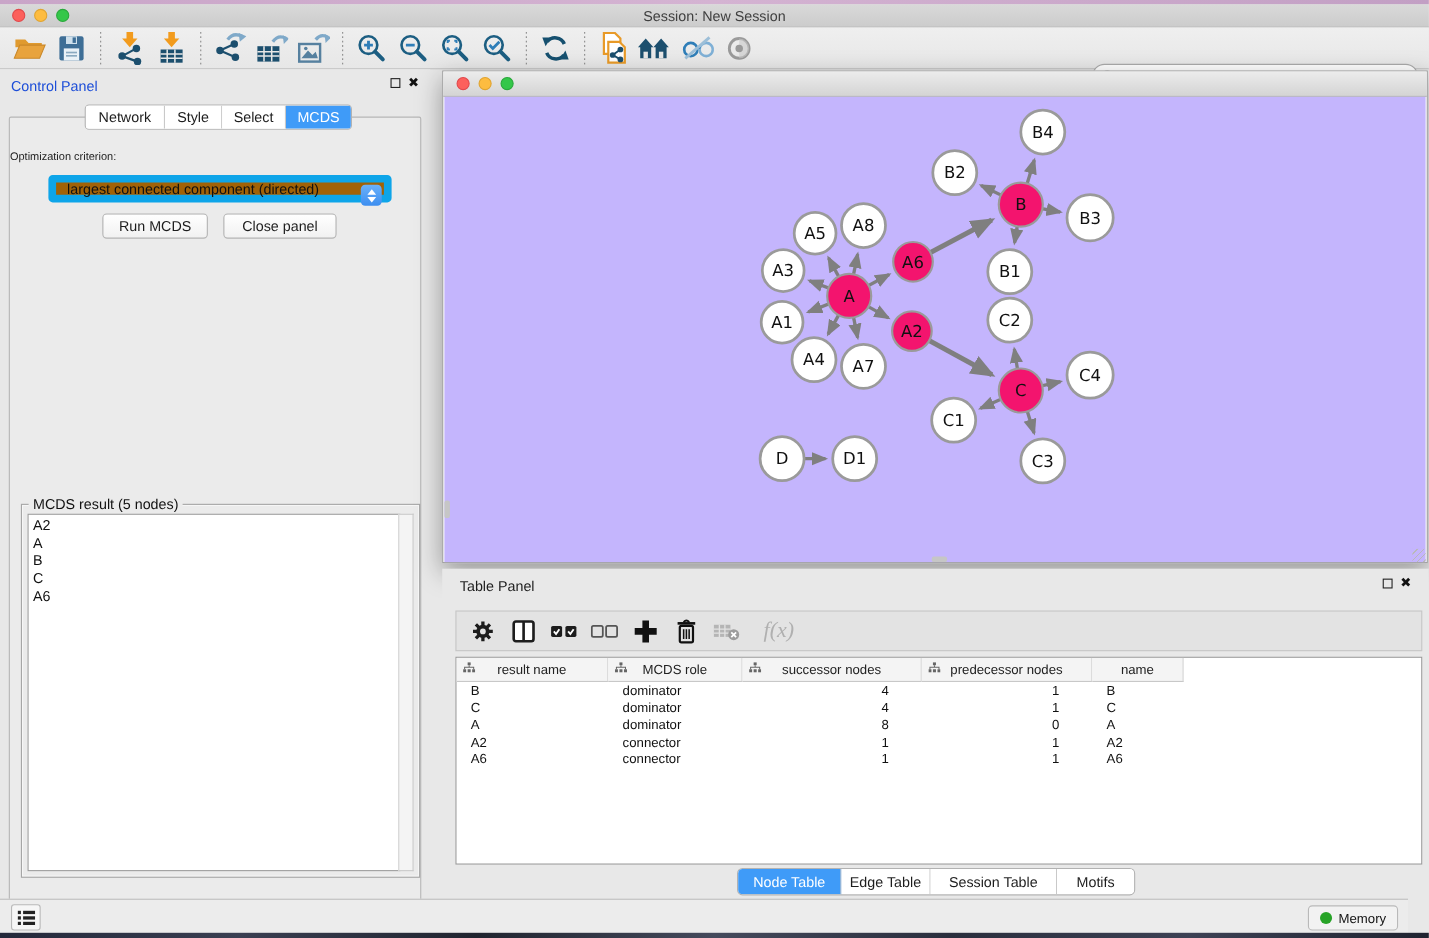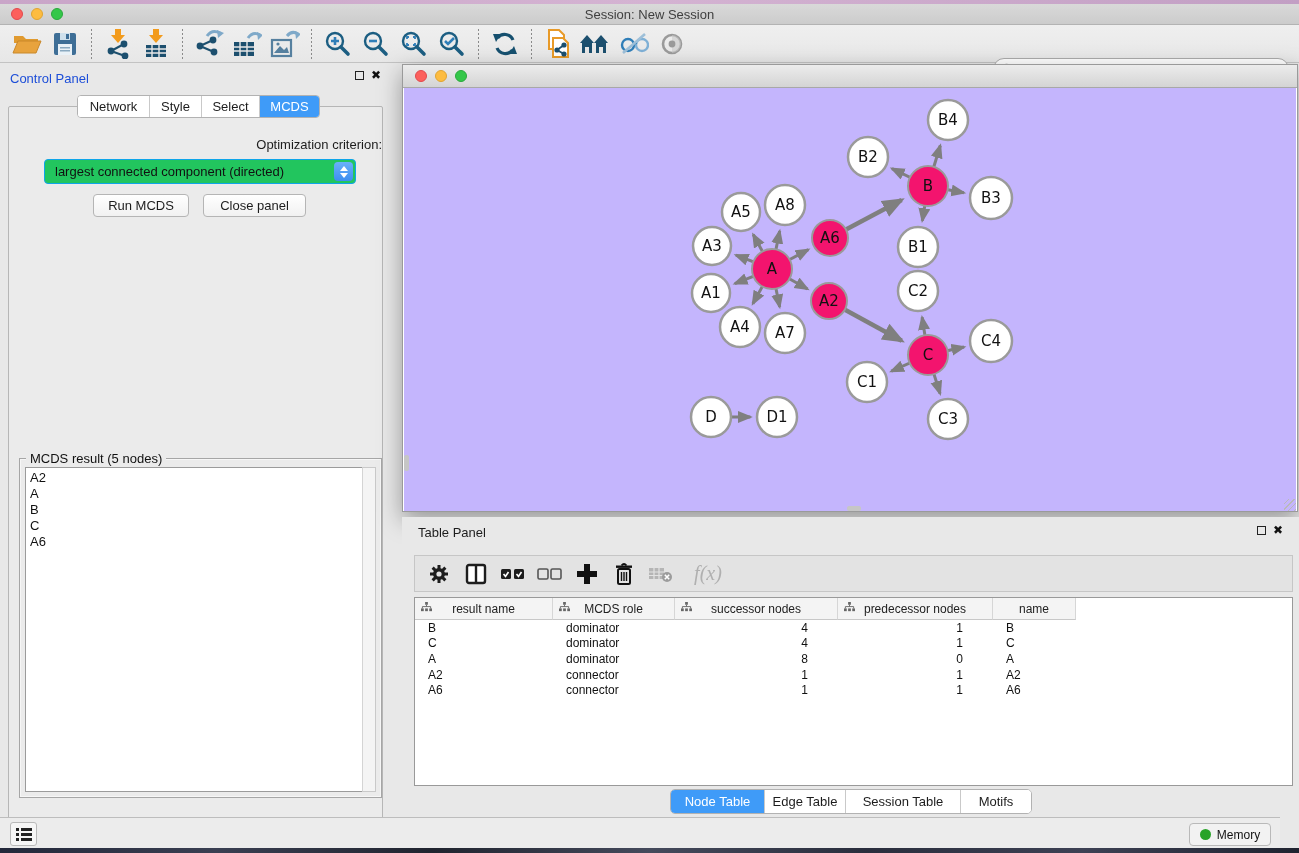--- a/index.html
+++ b/index.html
@@ -37,23 +37,23 @@
   .panel-btns { position:absolute; display:flex; gap:7px; align-items:center; }
   .float-ico { width:9px; height:9px; border:1.5px solid #222; display:inline-block; }
   .close-ico { font-size:12px; color:#111; font-weight:bold; line-height:9px; }
   #cp-tabs { position:absolute; left:77px; top:32px; display:flex; border:1px solid #b2b2b2; border-radius:4px;
     overflow:hidden; background:#fff; z-index:3; }
   .seg-tab { font-size:13px; color:#1d1d1d; padding:3px 0; text-align:center; background:#fff; border-right:1px solid #c9c9c9; }
   .seg-tab:last-child { border-right:none; }
   .seg-tab.active { background:#3f9bf8; color:#fff; }
   #cp-body { position:absolute; left:8px; top:43px; width:375px; height:759px; border:1px solid #b6b6b6;
     background:#ebebeb; border-radius:2px; height:716px; }
-  #criterion-label { position:absolute; left:0; top:30px; width:100%; text-align:right; font-size:13px; color:#1d1d1d; }
-  #criterion-select { position:absolute; left:35px; top:52px; width:312px; height:25px; background:#22c55e;
-    border:1px solid #0ea5e9; border-radius:4px; font-size:13px; color:#111; display:flex; align-items:center;
+  #criterion-label { position:absolute; left:0; top:30px; width:100%; text-align:left; font-size:10px; color:#1d1d1d; }
+  #criterion-select { position:absolute; left:35px; top:52px; width:312px; height:25px; background:#a16207;
+    border:7px solid #0ea5e9; border-radius:4px; font-size:13px; color:#111; display:flex; align-items:center;
     padding-left:10px; }
   #criterion-stepper { position:absolute; right:2px; top:2px; width:19px; height:19px; border-radius:4px;
     background:linear-gradient(#6ab1fa,#3d8ef0); display:flex; flex-direction:column; align-items:center;
     justify-content:center; gap:2px; }
   .chev-up { width:0; height:0; border-left:4px solid transparent; border-right:4px solid transparent;
     border-bottom:5px solid #fff; }
   .chev-down { width:0; height:0; border-left:4px solid transparent; border-right:4px solid transparent;
     border-top:5px solid #fff; }
   .mac-btn { position:absolute; height:23px; background:linear-gradient(#ffffff,#f1f1f1); border:1px solid #b5b5b5;
     border-radius:4px; font-size:13px; color:#1d1d1d; display:flex; align-items:center; justify-content:center; }

